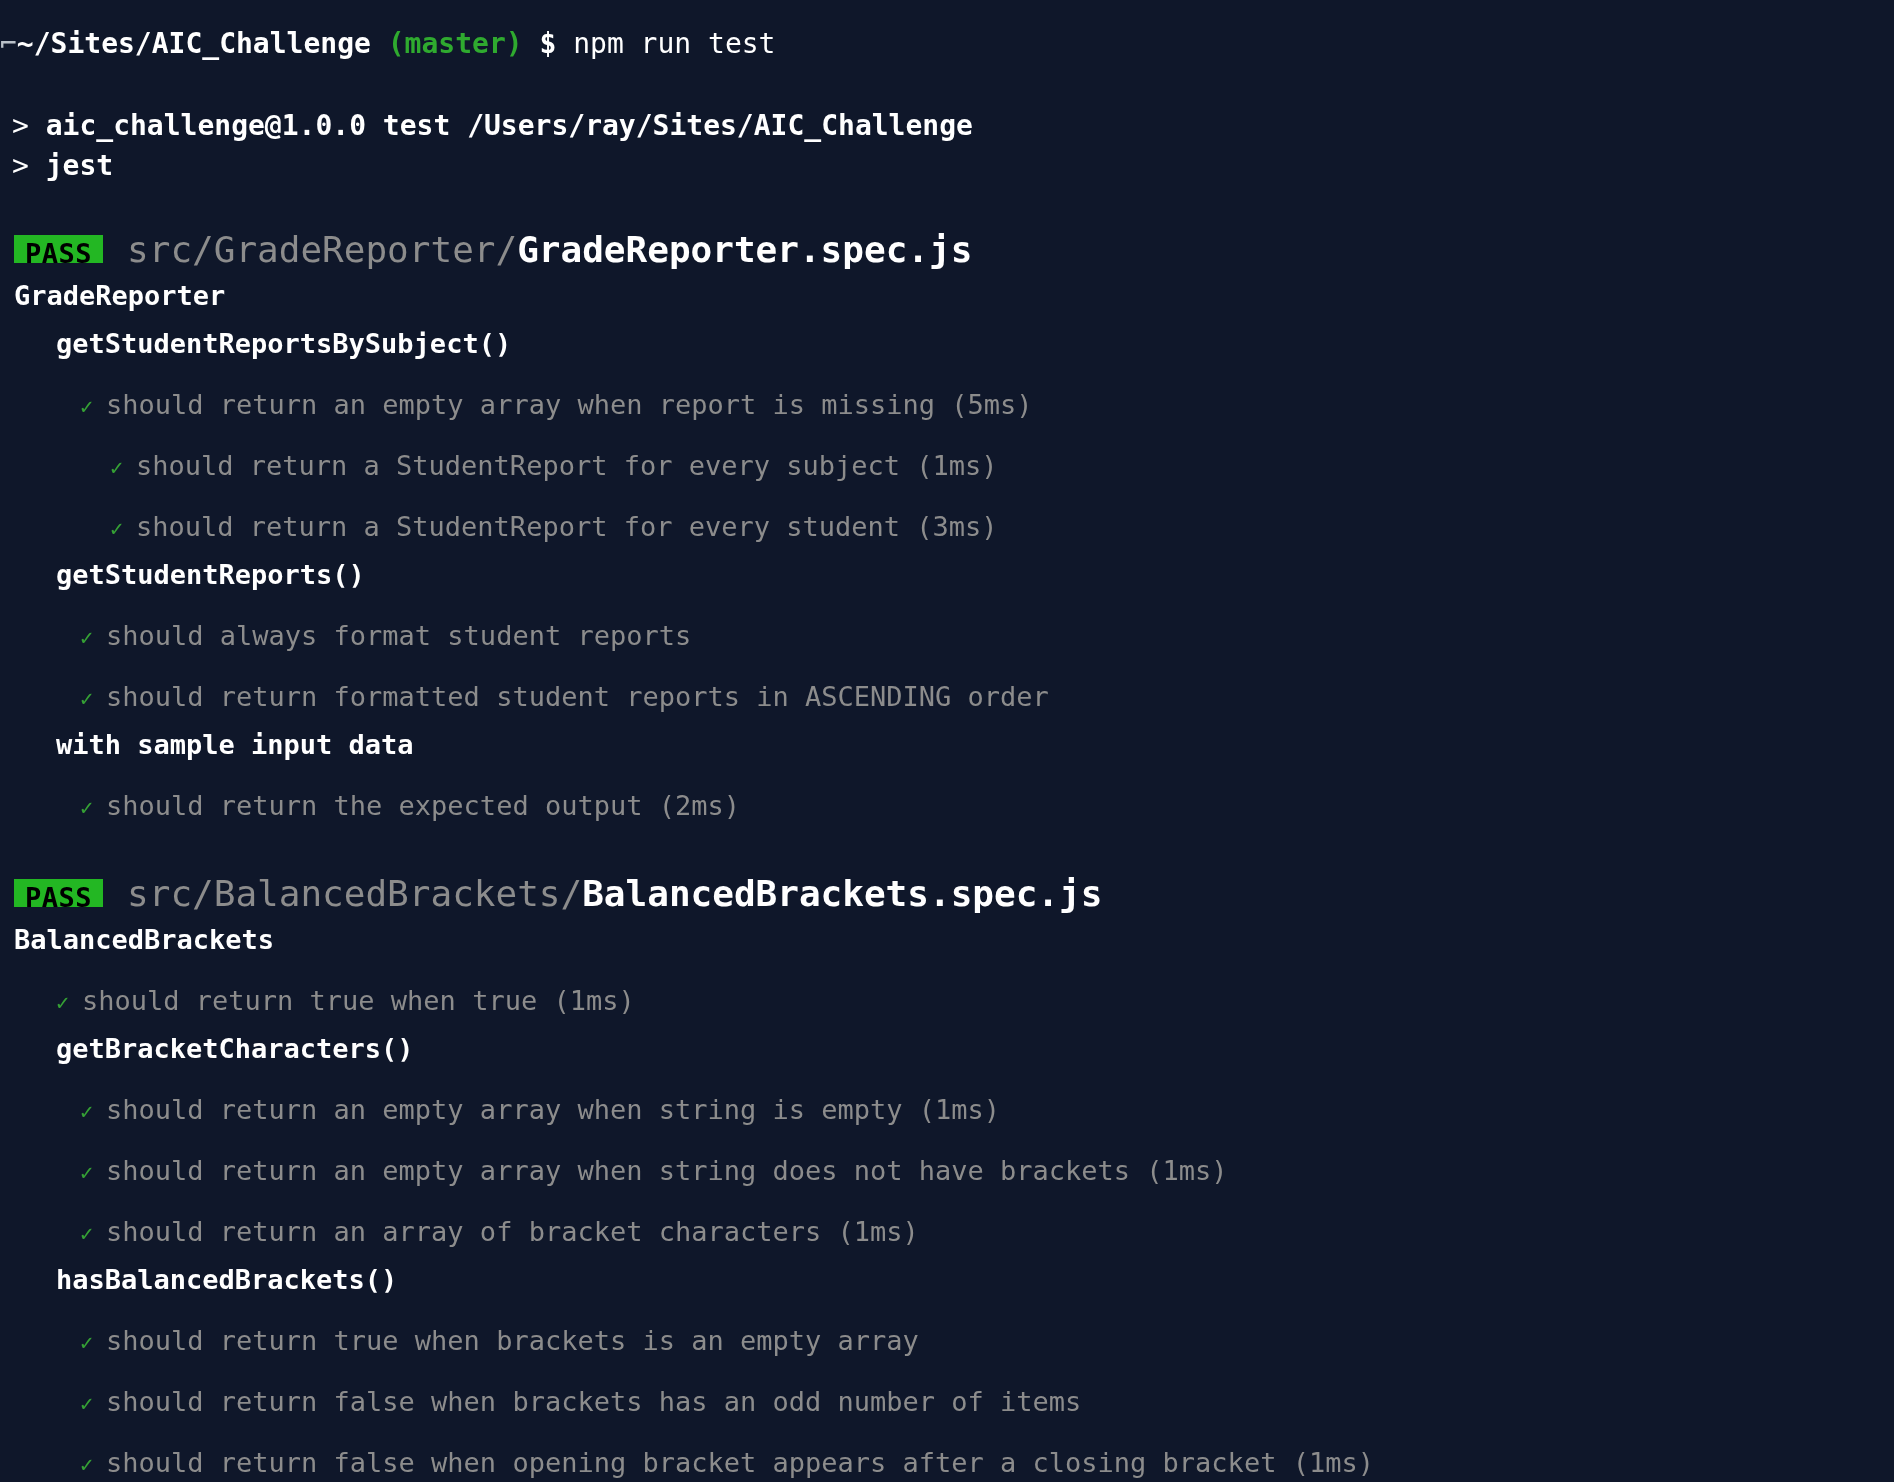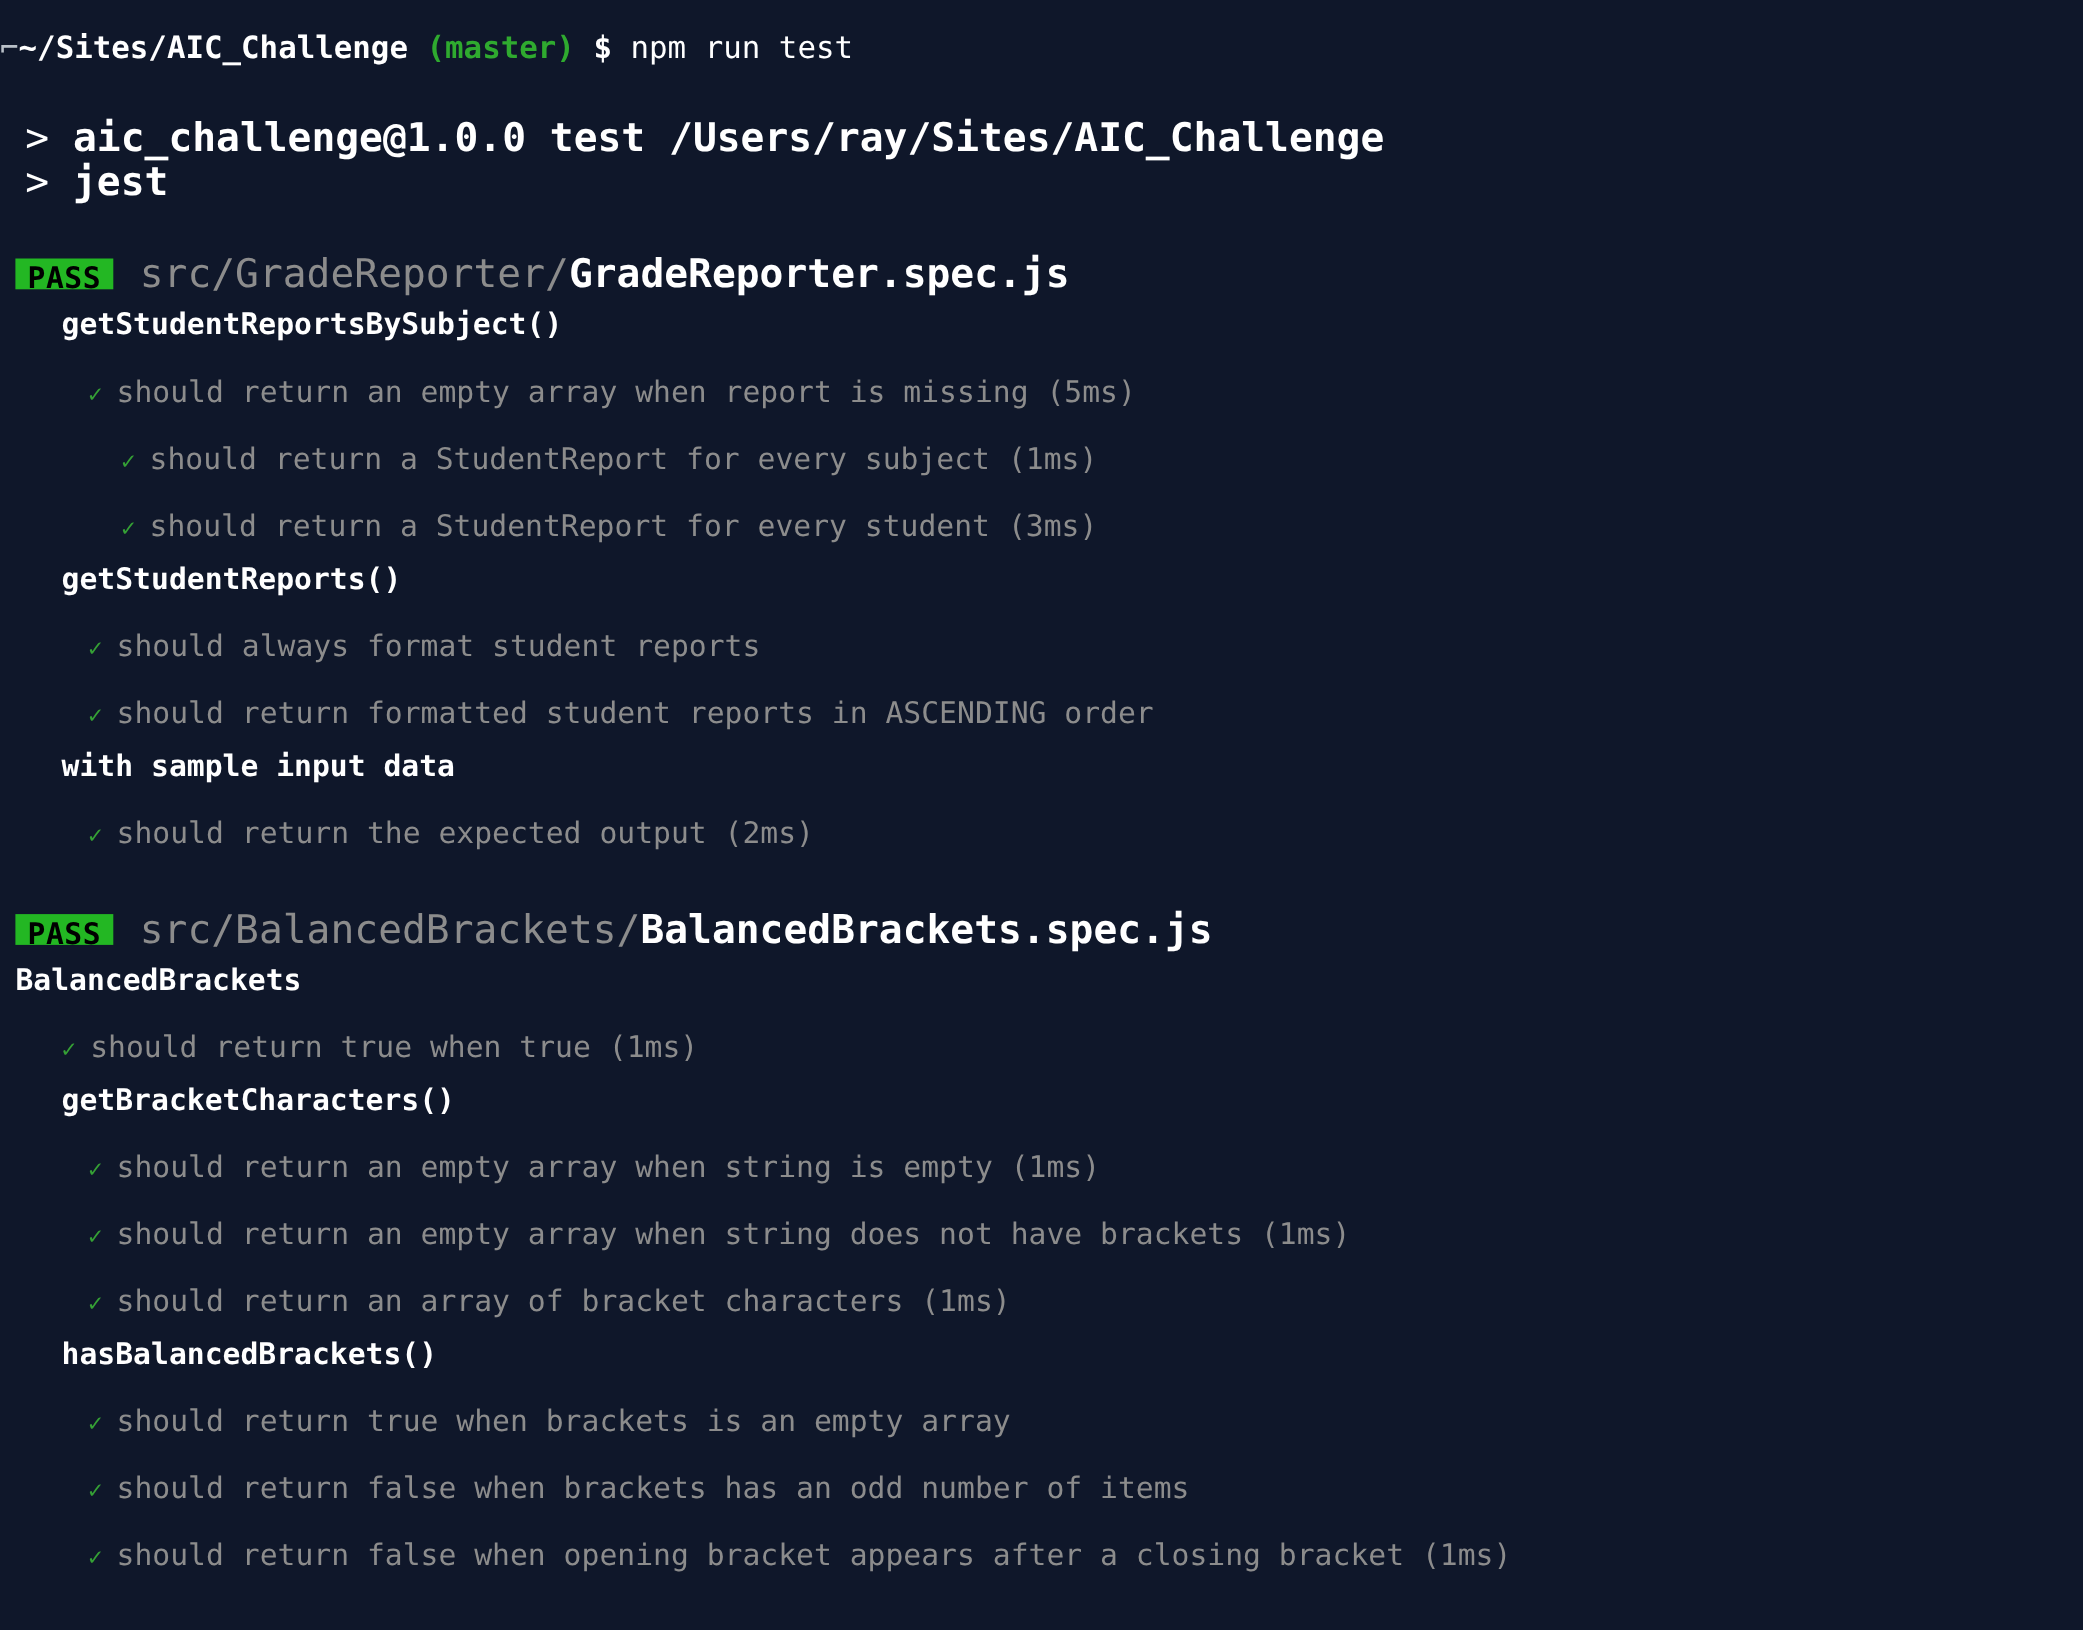--- a/index.html
+++ b/index.html
@@ -49,22 +49,22 @@
   .prompt-dollar {
     color: #ffffff;
     font-weight: bold;
   }
   .prompt-cmd {
     color: #ffffff;
   }
 
   
   .npm-line {
-    padding-left: 23px;
-    font-size: 36px;
+    padding-left: 12px;
+    font-size: 28px;
     line-height: 40px;
     white-space: pre;
     color: #ffffff;
   }
   .npm-chevron {
     color: #ffffff;
   }
   .npm-text {
     color: #ffffff;
     font-weight: bold;
@@ -148,20 +148,21 @@
       <div class="npm-line"><span class="npm-chevron">&gt;</span><span> </span><span class="npm-text">jest</span></div>
     </div>
 
   <div class="spacer"></div>
 
   <div id="suites">
       <div class="suite-header">
         <span class="pass-badge">PASS</span>
         <span class="suite-path"><span class="path-dim">src/GradeReporter/</span><span class="path-file">GradeReporter.spec.js</span></span>
       </div>
+      <div class="describe ind0">GradeReporter</div>
       <div class="describe ind1">getStudentReportsBySubject()</div>
       <div class="test ind2"><span class="check">✓</span><span class="test-text">should return an empty array when report is missing (5ms)</span></div>
       <div class="test ind3"><span class="check">✓</span><span class="test-text">should return a StudentReport for every subject (1ms)</span></div>
       <div class="test ind3"><span class="check">✓</span><span class="test-text">should return a StudentReport for every student (3ms)</span></div>
       <div class="describe ind1">getStudentReports()</div>
       <div class="test ind2"><span class="check">✓</span><span class="test-text">should always format student reports</span></div>
       <div class="test ind2"><span class="check">✓</span><span class="test-text">should return formatted student reports in ASCENDING order</span></div>
       <div class="describe ind1">with sample input data</div>
       <div class="test ind2"><span class="check">✓</span><span class="test-text">should return the expected output (2ms)</span></div>
       <div class="spacer"></div>

